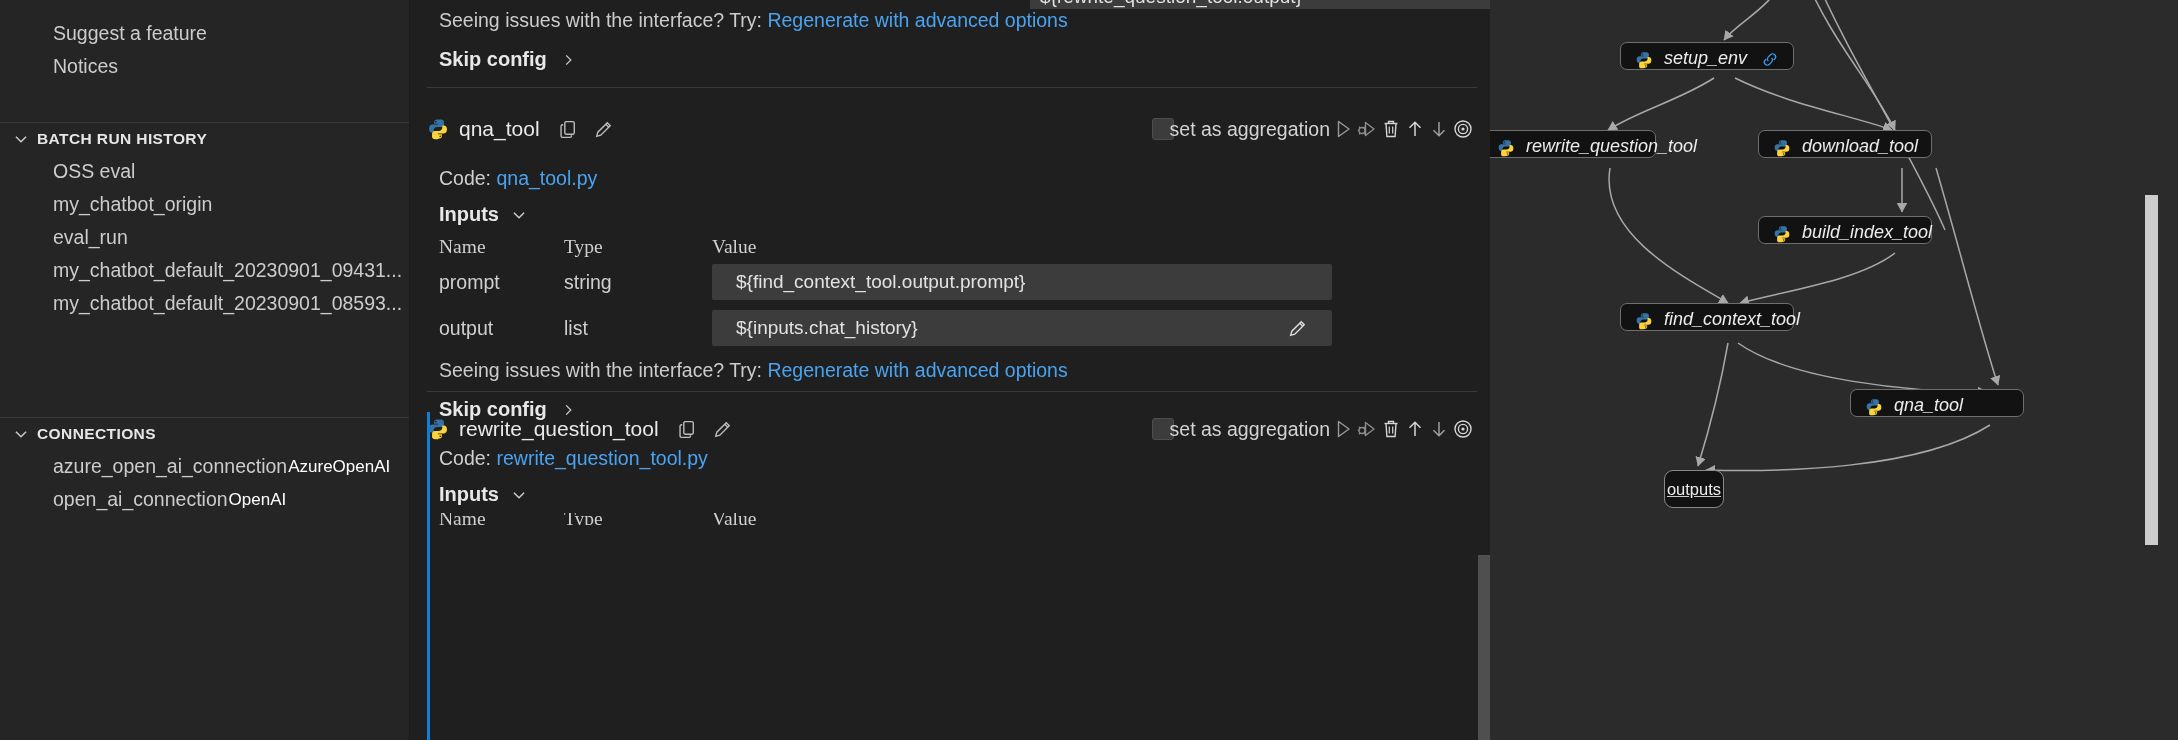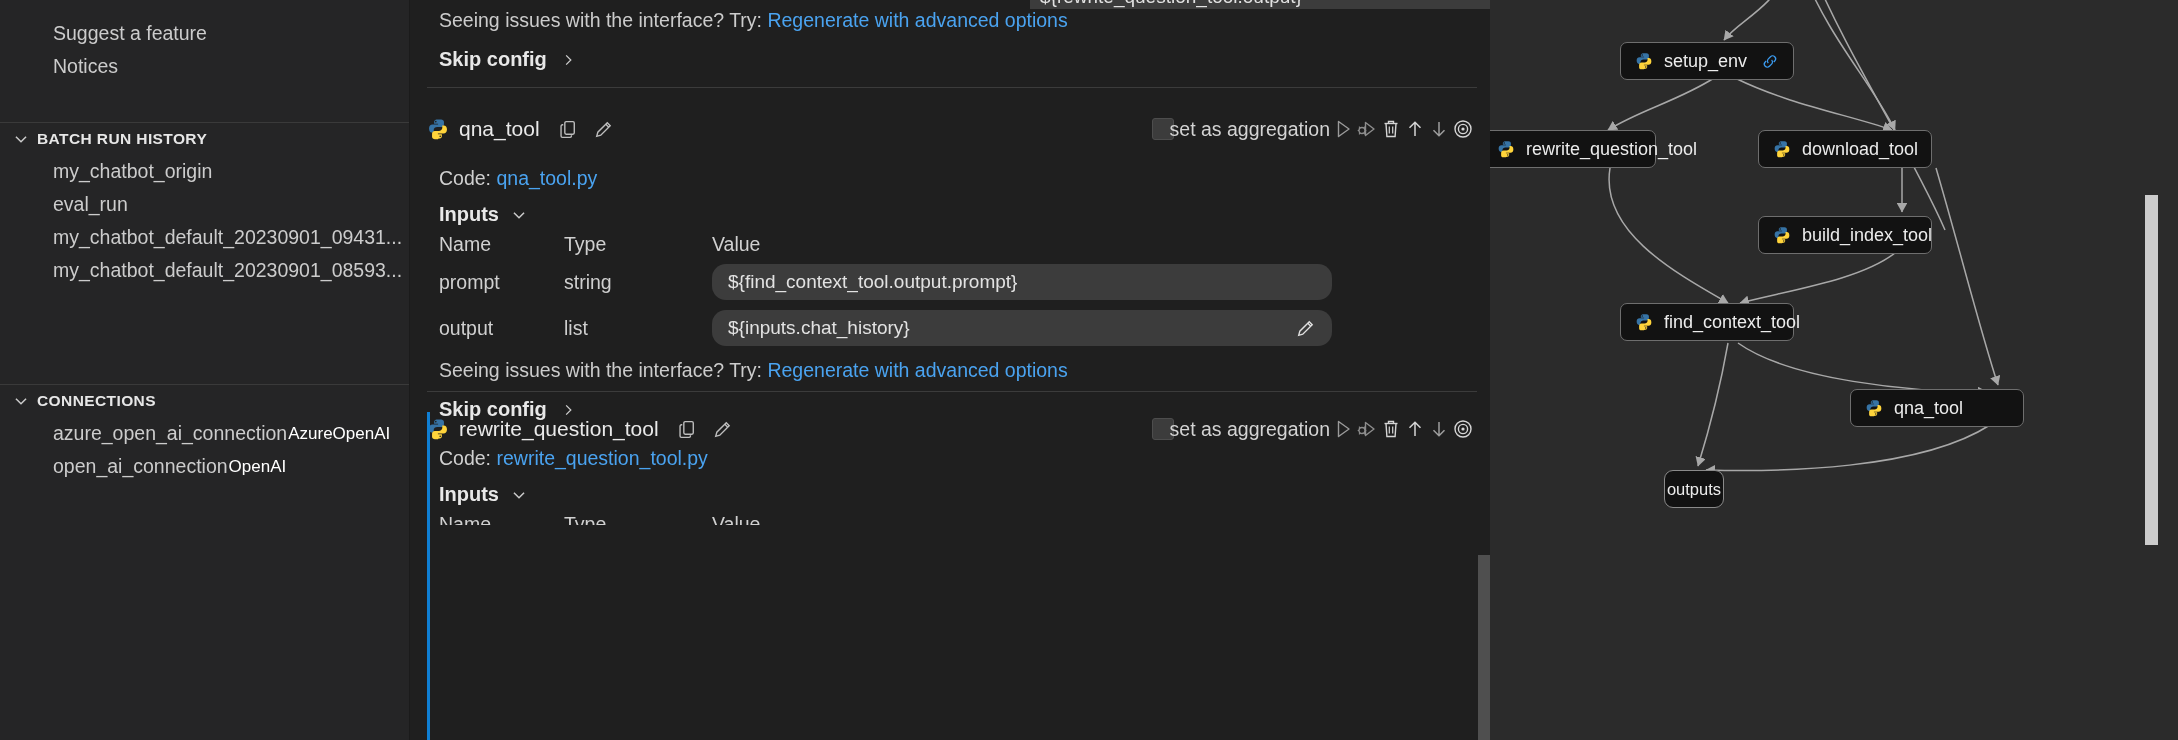--- a/index.html
+++ b/index.html
@@ -100,60 +100,61 @@
   }
   .code-lbl{ color:#cfcfcf; }
 
   .inputs-row{
     display:flex; align-items:center; gap:11px;
     padding-left:29px; cursor:pointer;
   }
   .inputs-lbl{ font-size:20px; font-weight:bold; color:#e8e8e8; }
 
   .tbl{ width:100%; }
-  .tbl-head{ display:flex; padding-left:29px; height:28px; align-items:flex-start;}
+  .tbl-head{ display:flex; padding-left:29px; height:28px; align-items:center;font-family:Liberation Serif, serif;}
   .th{ font-size:19.5px; color:#d0d0d0; }
   .c-name{ width:125px; flex:0 0 125px; }
   .c-type{ width:148px; flex:0 0 148px; }
   .c-val{ flex:1 1 auto; }
 
   .tbl-row{ display:flex; align-items:center; padding-left:29px; height:42px;justify-content:center; }
   .td{ font-size:19.5px; color:#cfcfcf; white-space:nowrap; }
   .valbox{
-    background:#3c3c3c; height:36px; border-radius:14px;
-    display:flex; align-items:center; padding:0 16px;
+    background:#3c3c3c; height:36px; border-radius:2px;
+    display:flex; align-items:center; padding:0 24px;
     width:620px; position:relative;
   }
   .valtxt{ font-size:19px; color:#e2e2e2; white-space:nowrap; }
   .val-edit{ margin-left:auto; width:21px; height:21px; display:block; cursor:pointer;}
 
   
   .center-sb{
     position:absolute; right:0; top:555px; width:12px; height:185px;
     background:#4f4f4f; border-radius:0;
   }
 
   
   .graph{
     position:relative; width:688px; flex:0 0 688px; height:740px;
     background:#2b2b2b; overflow:hidden;
   }
   .gnode{
     position:absolute; background:#121212;
     border:1px solid #6e6e6e; border-radius:7px;
-    display:flex; align-items:center; padding:0 14px;
-    height:38px; cursor:pointer;
+    display:flex; align-items:flex-end; padding:0 14px;
+    height:28px; cursor:pointer;font-style:italic;
   }
   .gnode .py-ico{ width:18px; height:18px; flex:0 0 18px; margin-right:11px; }
   .gname{ font-size:18px; color:#ececec; white-space:nowrap; }
   .glink{ margin-left:auto; width:19px; height:19px; display:block; padding-left:14px; box-sizing:content-box;}
   .gnode-out{
     position:absolute; background:#121212; border:1px solid #8a8a8a;
     border-radius:9px; display:flex; align-items:center; justify-content:center;
     cursor:pointer;
+    text-decoration:underline;
   }
   .gout-txt{ font-size:16.5px; color:#ececec; }
 
   .graph-sb{
     position:absolute; right:20px; top:195px; width:13px; height:350px;
     background:#cccccc;
   }
   svg.edges{ position:absolute; left:0; top:0; width:688px; height:740px; pointer-events:none; }
 </style>
 </head>
@@ -171,20 +172,21 @@
     <div class="spacer-block" style="height:39px"></div>
     <div class="sec-divider"></div>
 
     <div class="sec-header">
       <svg class="chev" viewBox="0 0 16 16">
         <path d="M3.5 6 L8 10.5 L12.5 6" fill="none" stroke="#cccccc" stroke-width="1.3"></path>
       </svg>
       <span class="sec-title">BATCH RUN HISTORY</span>
     </div>
 
+    <div class="side-link">OSS eval</div>
     <div class="side-link">my_chatbot_origin</div>
     <div class="side-link">eval_run</div>
     <div class="side-link">my_chatbot_default_20230901_09431...</div>
     <div class="side-link">my_chatbot_default_20230901_08593...</div>
 
     <div class="spacer-block" style="height:97px"></div>
     <div class="sec-divider"></div>
 
     <div class="sec-header">
       <svg class="chev" viewBox="0 0 16 16">

